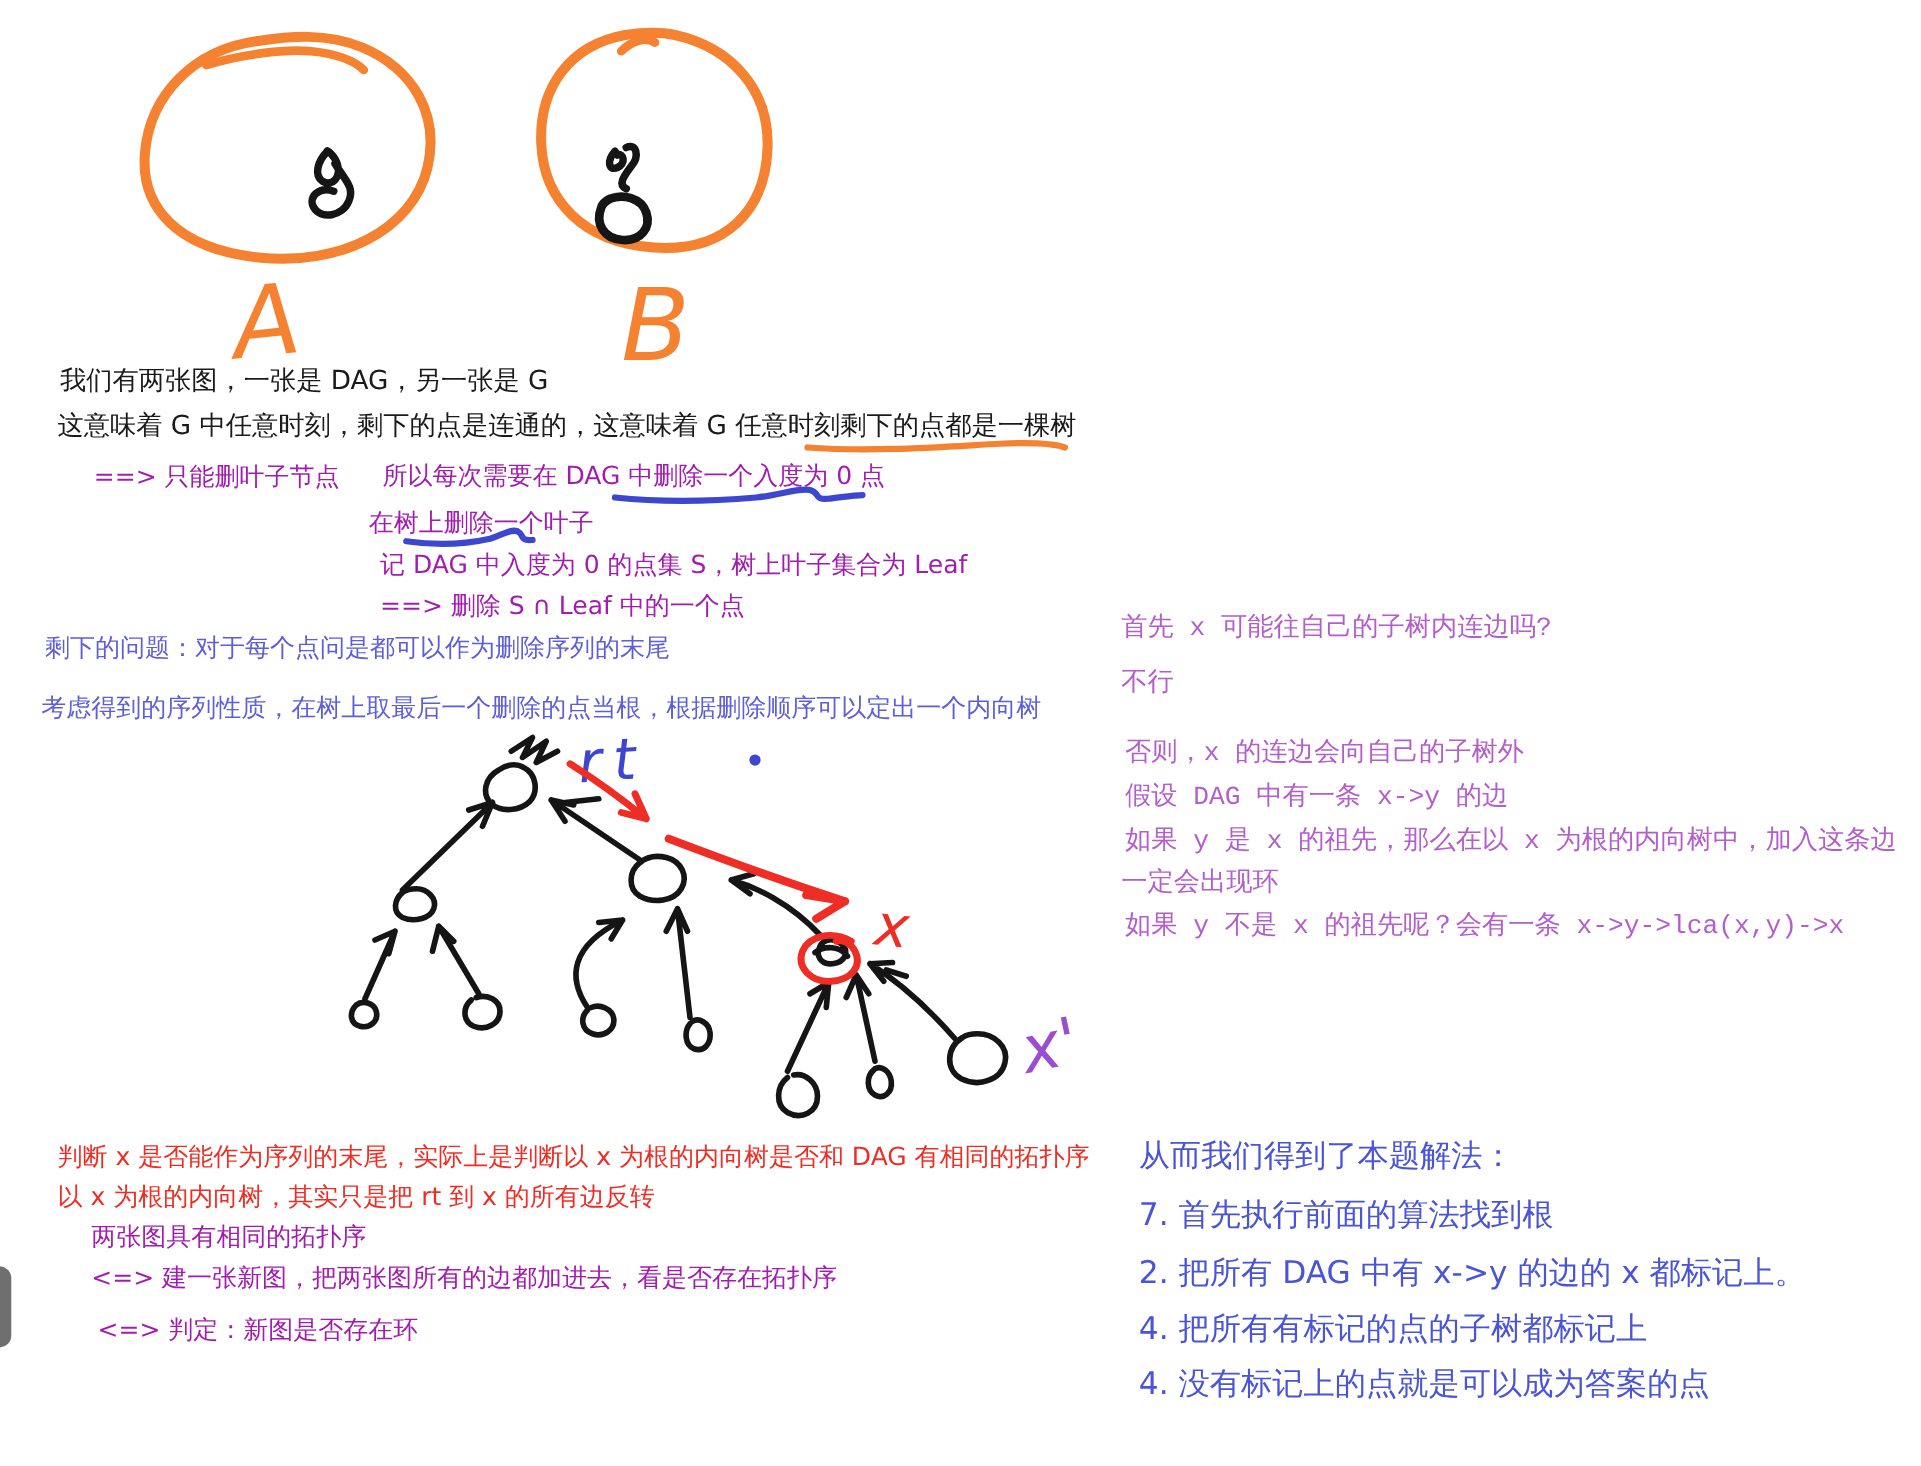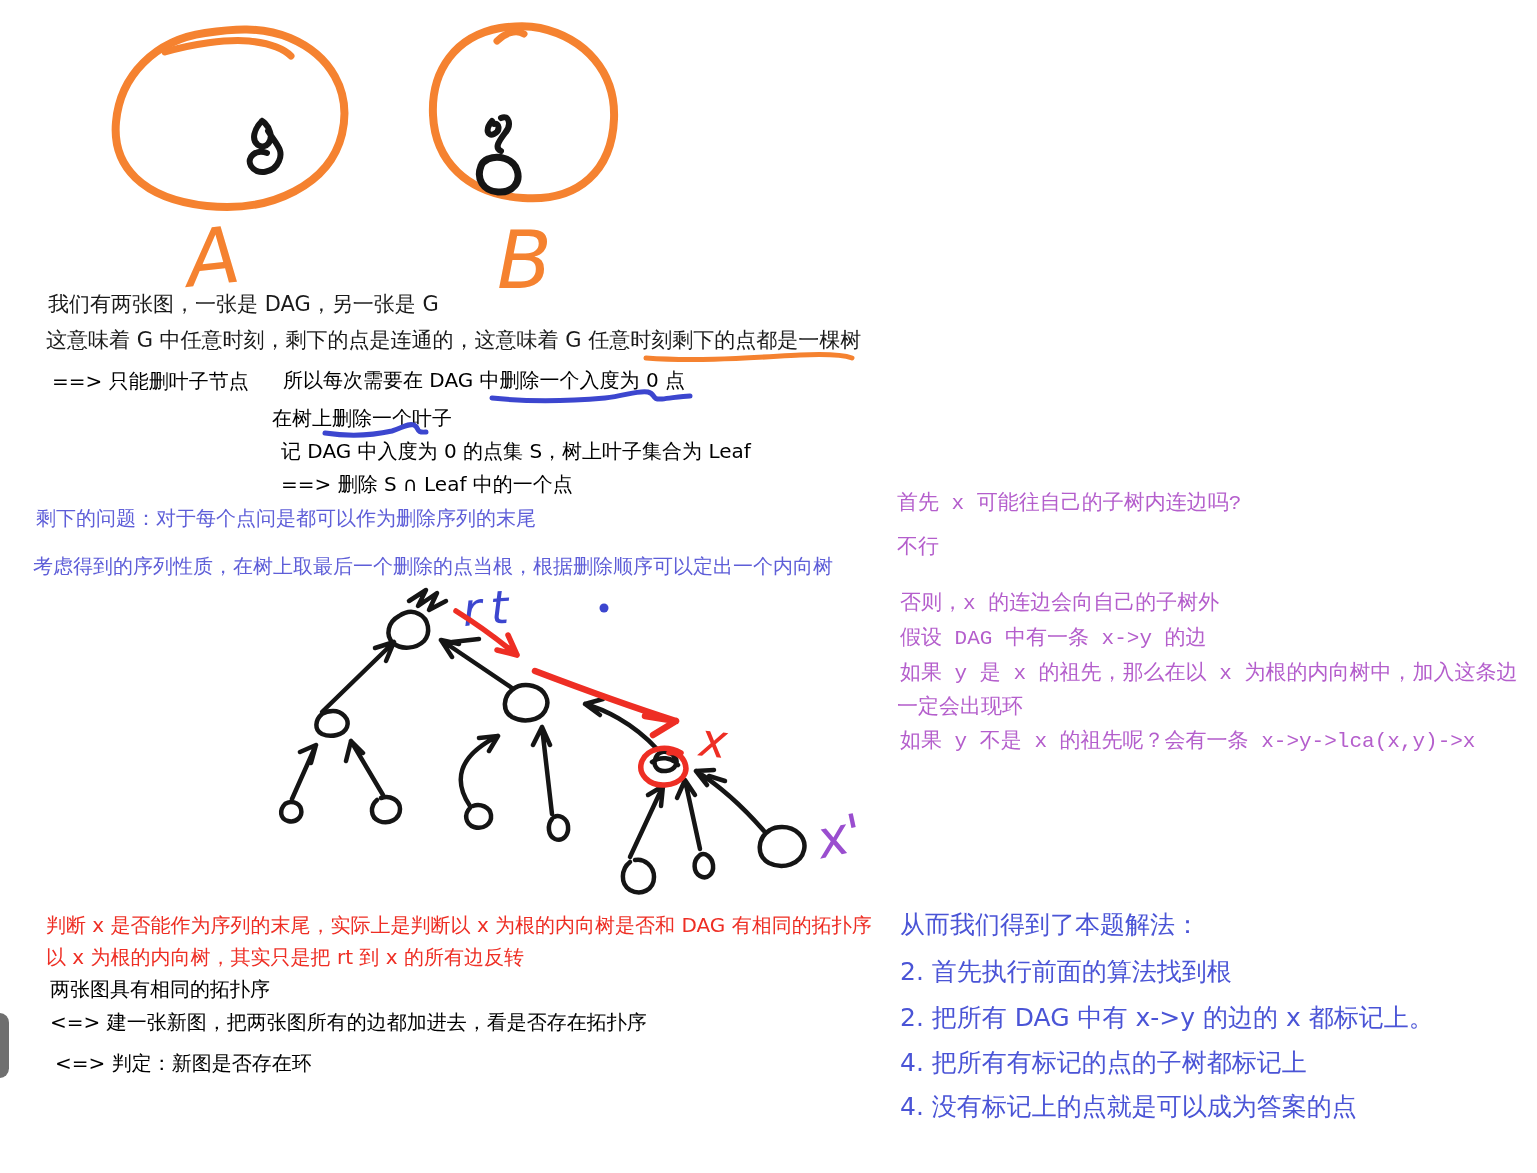--- a/index.html
+++ b/index.html
@@ -1,25 +1,25 @@
 <!DOCTYPE html>
 <html><head>
 <meta charset="utf-8">
 <style>
   html,body{margin:0;padding:0;background:#ffffff;}
   .canvas{position:relative;width:1537px;height:1173px;background:#ffffff;overflow:hidden;
           font-family:"DejaVu Sans","Liberation Sans",sans-serif;}
   .t{position:absolute;white-space:nowrap;line-height:1.25;font-family:"DejaVu Sans","Liberation Sans",sans-serif;}
   .fs20{font-size:20px;} .fs21{font-size:21px;} .fs25{font-size:25px;}
   .c-ink{color:#1a1a1a;}
-  .c-orange{color:#000000;}
+  .c-orange{color:#a21caf;margin-left:23px;}
   .c-violet{color:#5e5ed8;}
   .c-red{color:#ee2e24;margin-top:16px;}
   .c-purple{color:#b45ecc;font-family:Liberation Mono, monospace;}
-  .c-blue{color:#4a54d6;}
+  .c-blue{color:#4a54d6;margin-left:11px;}
   .sketch{position:absolute;left:0;top:0;}
   .sketch path,.sketch ellipse{fill:none;stroke-linecap:round;stroke-linejoin:round;}
   .tab{position:absolute;left:-10px;top:1013px;width:19px;height:65px;background:#6f6f6f;border-radius:10px;}
   .hand{font-family:"DejaVu Sans","Liberation Sans",sans-serif;font-style:italic;}
 </style>
 </head>
 <body>
 
 <div class="canvas">
 
@@ -44,21 +44,21 @@
 
   <div class="t c-purple fs21" style="left:897px;top:491px">首先 x 可能往自己的子树内连边吗?</div>
   <div class="t c-purple fs21" style="left:897px;top:535px">不行</div>
   <div class="t c-purple fs21" style="left:900px;top:591px">否则，x 的连边会向自己的子树外</div>
   <div class="t c-purple fs21" style="left:900px;top:626px">假设 DAG 中有一条 x-&gt;y 的边</div>
   <div class="t c-purple fs21" style="left:900px;top:661px">如果 y 是 x 的祖先，那么在以 x 为根的内向树中，加入这条边</div>
   <div class="t c-purple fs21" style="left:897px;top:695px">一定会出现环</div>
   <div class="t c-purple fs21" style="left:900px;top:729px">如果 y 不是 x 的祖先呢？会有一条 x-&gt;y-&gt;lca(x,y)-&gt;x</div>
 
   <div class="t c-blue fs25" style="left:900px;top:909px">从而我们得到了本题解法：</div>
-  <div class="t c-blue fs25" style="left:900px;top:956px">2. 首先执行前面的算法找到根</div>
+  <div class="t c-blue fs25" style="left:900px;top:956px">7. 首先执行前面的算法找到根</div>
   <div class="t c-blue fs25" style="left:900px;top:1002px">2. 把所有 DAG 中有 x-&gt;y 的边的 x 都标记上。</div>
   <div class="t c-blue fs25" style="left:900px;top:1047px">4. 把所有有标记的点的子树都标记上</div>
   <div class="t c-blue fs25" style="left:900px;top:1091px">4. 没有标记上的点就是可以成为答案的点</div>
 
   <svg class="sketch" width="1537" height="1173" viewBox="0 0 1537 1173">
 
     <g>
       <path d="M205,33 C155,40 120,76 116,122 C112,166 142,199 207,206 C272,213 330,184 342,134 C352,91 330,55 290,38 C261,26 232,29 205,33 Z" stroke="#f58230" stroke-width="8"></path>
       <path d="M165,52 C192,44 226,39 249,41 C268,43 283,48 291,56" stroke="#f58230" stroke-width="7"></path>
       <path d="M262,121 C254,129 251,140 258,145 C266,150 273,141 270,132 C268,124 261,120 262,121 M268,131 C276,144 284,150 279,161 C274,173 257,176 251,166 C246,157 256,149 267,153" stroke="#151515" stroke-width="6"></path>

